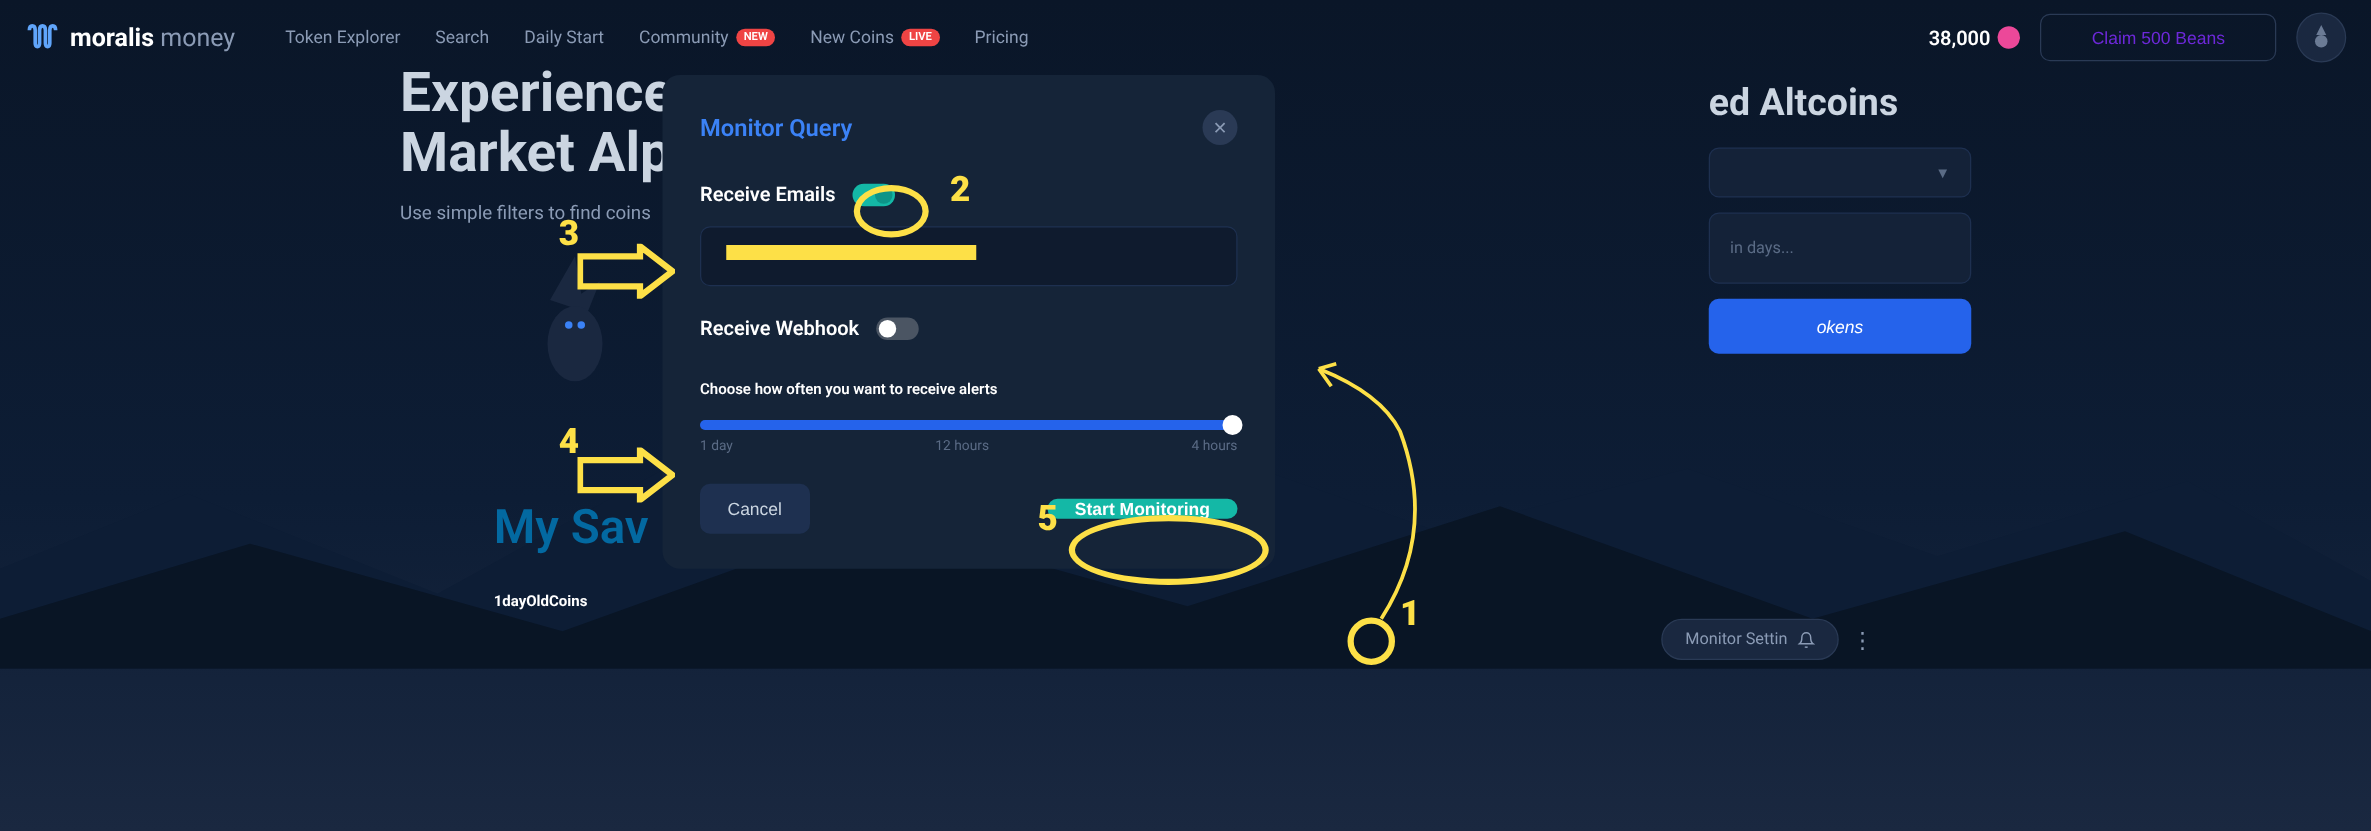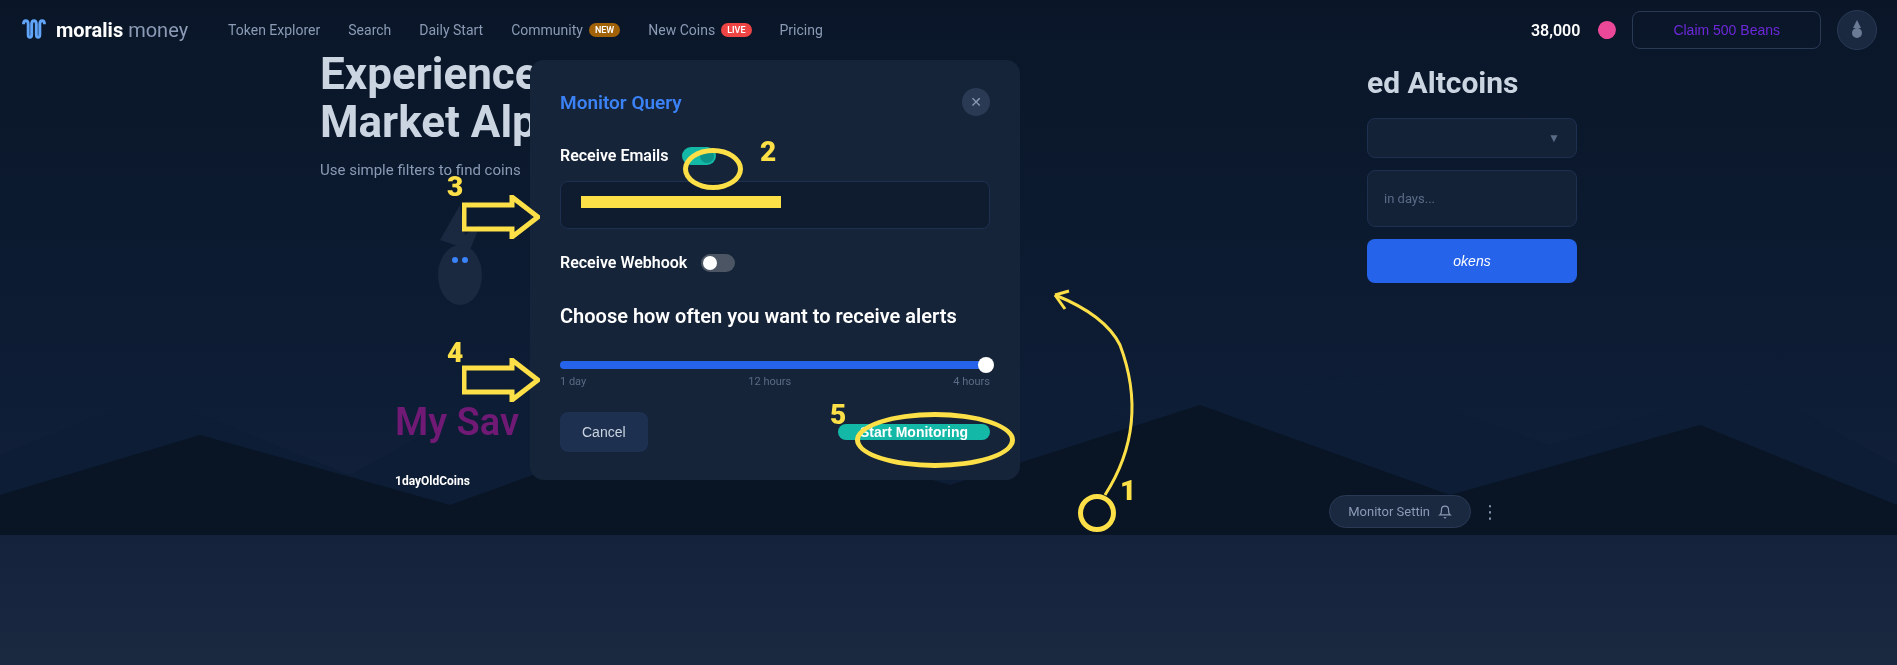--- a/index.html
+++ b/index.html
@@ -51,33 +51,33 @@
   display: flex;
   align-items: center;
   gap: 6px;
 }
 .badge {
   font-size: 9px;
   padding: 2px 6px;
   border-radius: 8px;
   font-weight: 600;
 }
-.badge-new { background: #a16207; color: #fff; }
+.badge-new { background: #ef4444; color: #fff; }
 .badge-live { background: #ef4444; color: #fff; }
 
 .header-right {
   margin-left: auto;
   display: flex;
   align-items: center;
   gap: 16px;
 }
 .bean-count {
   display: flex;
   align-items: center;
-  gap: 18px;
+  gap: 6px;
   font-size: 16px;
   font-weight: 600;
 }
 .bean-icon {
   width: 18px;
   height: 18px;
   background: #ec4899;
   border-radius: 50%;
   transform: rotate(-20deg);
 }
@@ -192,21 +192,21 @@
 
 .saved-section {
   position: absolute;
   left: 395px;
   top: 400px;
   z-index: 1;
 }
 .saved-title {
   font-size: 38px;
   font-weight: 600;
-  color: #701a75;
+  color: #0369a1;
 }
 .saved-item {
   margin-top: 30px;
   font-size: 12px;
   font-weight: 700;
   color: #fff;
 }
 .monitor-settings {
   position: absolute;
   right: 400px;
@@ -310,23 +310,23 @@
   height: 48px;
 }
 .redact-bar {
   width: 200px;
   height: 12px;
   background: #fde047;
   margin-left: 4px;
 }
 
 .slider-label {
-  font-size: 20px;
-  font-weight: 600;
-  margin-bottom: 33px;
+  font-size: 12px;
+  font-weight: 600;
+  margin-bottom: 18px;
 }
 .slider {
   position: relative;
   height: 8px;
   background: #2563eb;
   border-radius: 4px;
   margin-bottom: 6px;
 }
 .slider-thumb {
   position: absolute;

